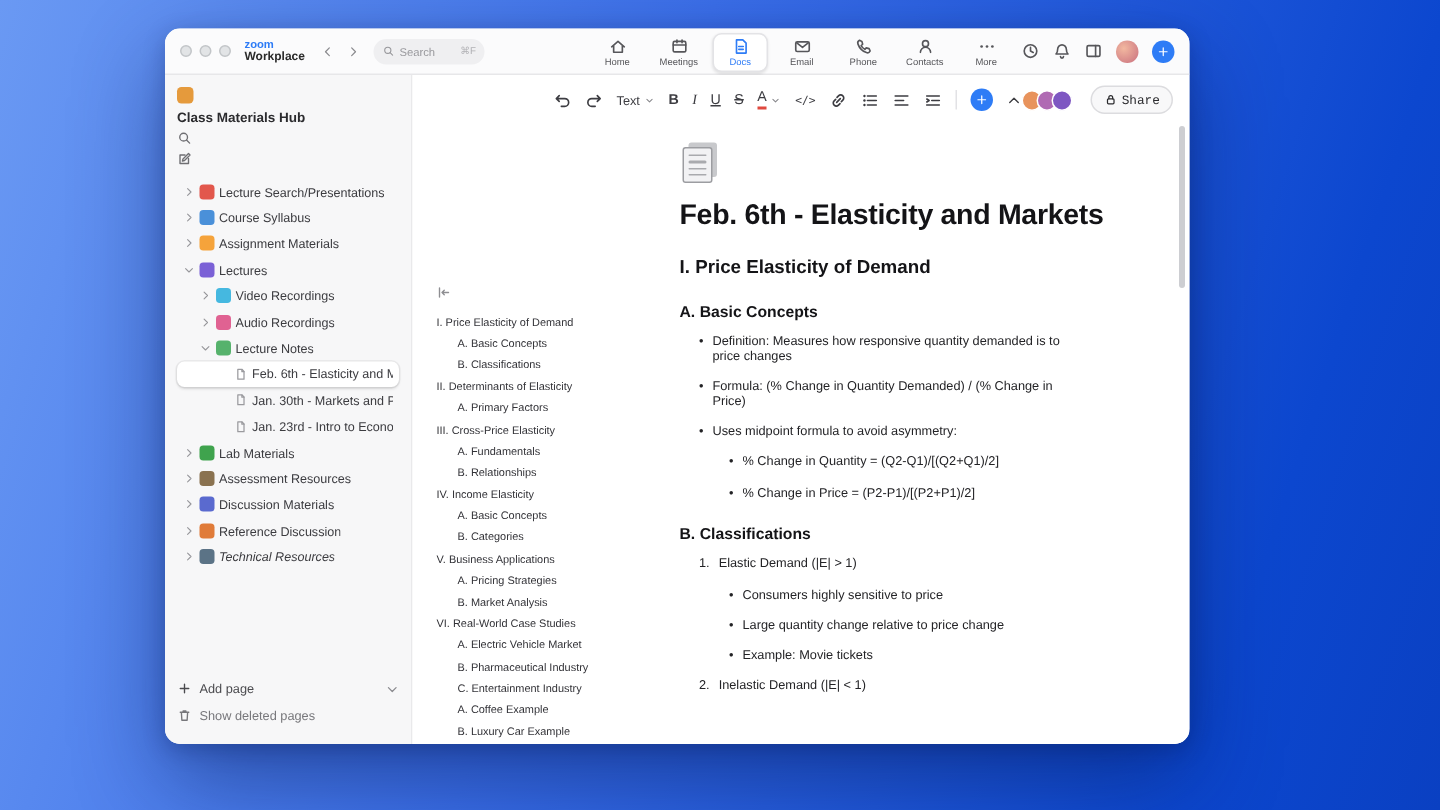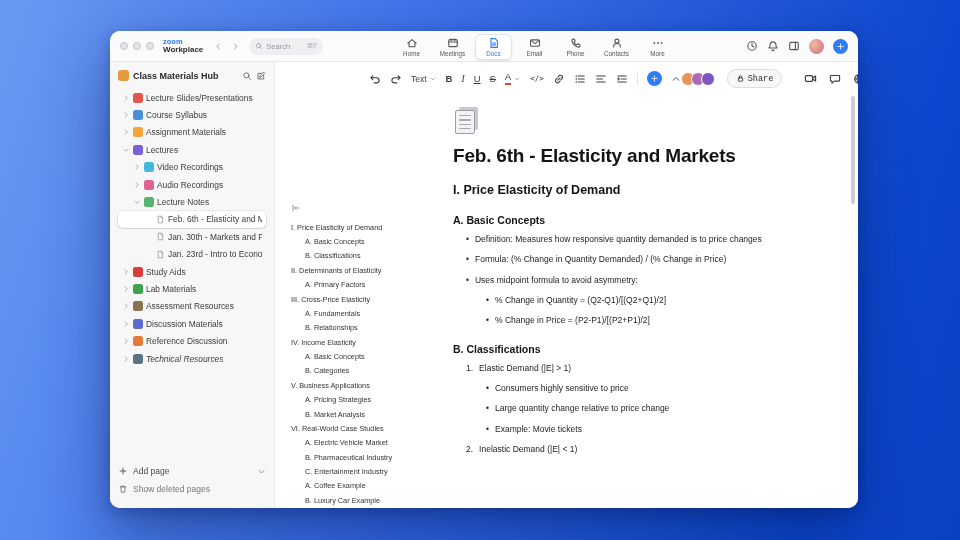--- a/index.html
+++ b/index.html
@@ -8,21 +8,21 @@
     font-family:"Liberation Sans",sans-serif;
     background:linear-gradient(108deg,#6a99f3 0%,#3b6fe9 42%,#0c47cf 85%,#0a40c2 100%);
     position:relative;
   }
   svg.ic{width:11px;height:11px;display:inline-block;vertical-align:middle;
     fill:none;stroke:currentColor;stroke-width:1.1;stroke-linecap:round;stroke-linejoin:round;flex:none;}
   svg.ic.s8{width:8px;height:8px} svg.ic.s9{width:9px;height:9px} svg.ic.s10{width:10px;height:10px}
   svg.ic.s12{width:12px;height:12px} svg.ic.s13{width:13px;height:13px}
 
   
-  .window{position:absolute;left:110px;top:31px;width:748px;height:477px;background:#fff;
+  .window{position:absolute;left:110px;top:19px;width:683px;height:477px;background:#fff;
     border-radius:10px;box-shadow:0 24px 60px rgba(3,20,80,.45),0 4px 14px rgba(3,20,80,.25);
     overflow:hidden;display:flex;flex-direction:column;}
 
   
   .titlebar{height:31px;flex:none;display:flex;align-items:center;padding:0 10px;
     background:#fbfbfc;border-bottom:1px solid #e7e7e9;position:relative;}
   .lights{display:flex;gap:5px;align-items:center;}
   .light{width:8px;height:8px;border-radius:50%;background:#e2e4e6;border:1px solid #c2c5c8;}
   .brand{margin-left:9px;line-height:1;display:flex;flex-direction:column;gap:1px;}
   .brand .z{color:#2e7cf6;font-weight:bold;font-size:7.5px;}
@@ -41,21 +41,21 @@
     background:radial-gradient(circle at 35% 35%,#f2b8a0,#c96f7e);}
   .plusbtn{width:15px;height:15px;border-radius:50%;background:#2e7cf6;color:#fff;
     display:flex;align-items:center;justify-content:center;}
 
   
   .content{flex:1;display:flex;min-height:0;}
 
   
   .sidebar{width:165px;flex:none;background:#f7f7f8;border-right:1px solid #e9e9eb;
     display:flex;flex-direction:column;padding:8px 8px 10px;}
-  .sb-header{display:flex;align-items:center;gap:4px;color:#6f6f73;}
+  .sb-header{display:flex;gap:4px;color:#6f6f73;flex-direction:column;}
   .sb-book{width:11px;height:11px;border-radius:3px;background:#e59a3c;flex:none;}
   .sb-title{flex:1;font-size:9px;font-weight:bold;color:#2b2b2e;white-space:nowrap;overflow:hidden;}
   .tree{margin-top:8px;flex:none;}
   .trow{height:17.4px;display:flex;align-items:center;gap:3px;border-radius:5px;
     padding-right:4px;color:#3c3c40;font-size:8.4px;}
   .trow.sel{background:#fff;box-shadow:0 0 0 1px rgba(0,0,0,.05),0 1px 2px rgba(0,0,0,.12);}
   .chev{width:9px;flex:none;display:flex;align-items:center;justify-content:center;color:#97979b;}
   .ticon{width:10px;height:10px;border-radius:2.5px;flex:none;}
   .ticon.pg{background:none;color:#9a9a9e;display:flex;align-items:center;justify-content:center;}
   .tlabel{white-space:nowrap;overflow:hidden;}
@@ -338,21 +338,21 @@
           </svg>
       </div>
       <div class="tree">
           <div class="trow" style="padding-left: 3px;">
             <span class="chev">
               <svg class="ic s8">
                 <use href="#i-chev-right"></use>
               </svg>
             </span>
             <span class="ticon" style="background: rgb(226, 87, 76);"></span>
-            <span class="tlabel">Lecture Slides/Presentations</span>
+            <span class="tlabel">Lecture Search/Presentations</span>
           </div>
           <div class="trow" style="padding-left: 3px;">
             <span class="chev">
               <svg class="ic s8">
                 <use href="#i-chev-right"></use>
               </svg>
             </span>
             <span class="ticon" style="background: rgb(74, 144, 217);"></span>
             <span class="tlabel">Course Syllabus</span>
           </div>
@@ -420,29 +420,20 @@
             <span class="tlabel">Jan. 30th - Markets and P...</span>
           </div>
           <div class="trow" style="padding-left: 25px;">
             <span class="chev"></span>
             <span class="ticon pg">
               <svg class="ic s9">
                 <use href="#i-page"></use>
               </svg>
             </span>
             <span class="tlabel">Jan. 23rd - Intro to Econo...</span>
-          </div>
-          <div class="trow" style="padding-left: 3px;">
-            <span class="chev">
-              <svg class="ic s8">
-                <use href="#i-chev-right"></use>
-              </svg>
-            </span>
-            <span class="ticon" style="background: rgb(217, 59, 59);"></span>
-            <span class="tlabel">Study Aids</span>
           </div>
           <div class="trow" style="padding-left: 3px;">
             <span class="chev">
               <svg class="ic s8">
                 <use href="#i-chev-right"></use>
               </svg>
             </span>
             <span class="ticon" style="background: rgb(63, 163, 77);"></span>
             <span class="tlabel">Lab Materials</span>
           </div>

